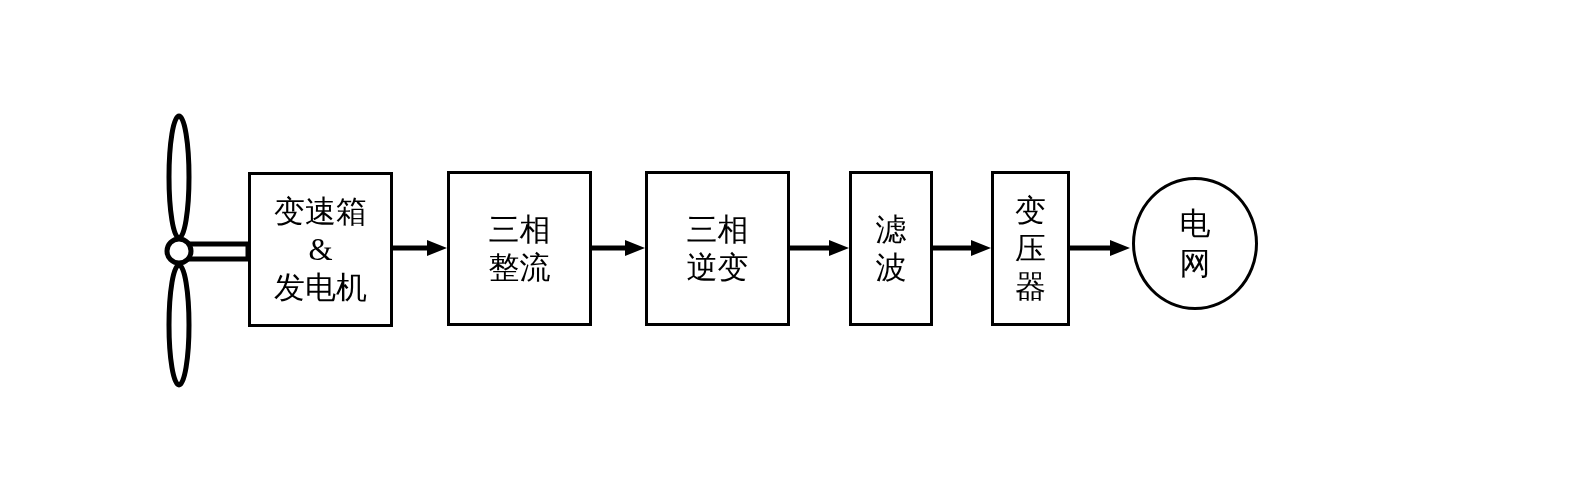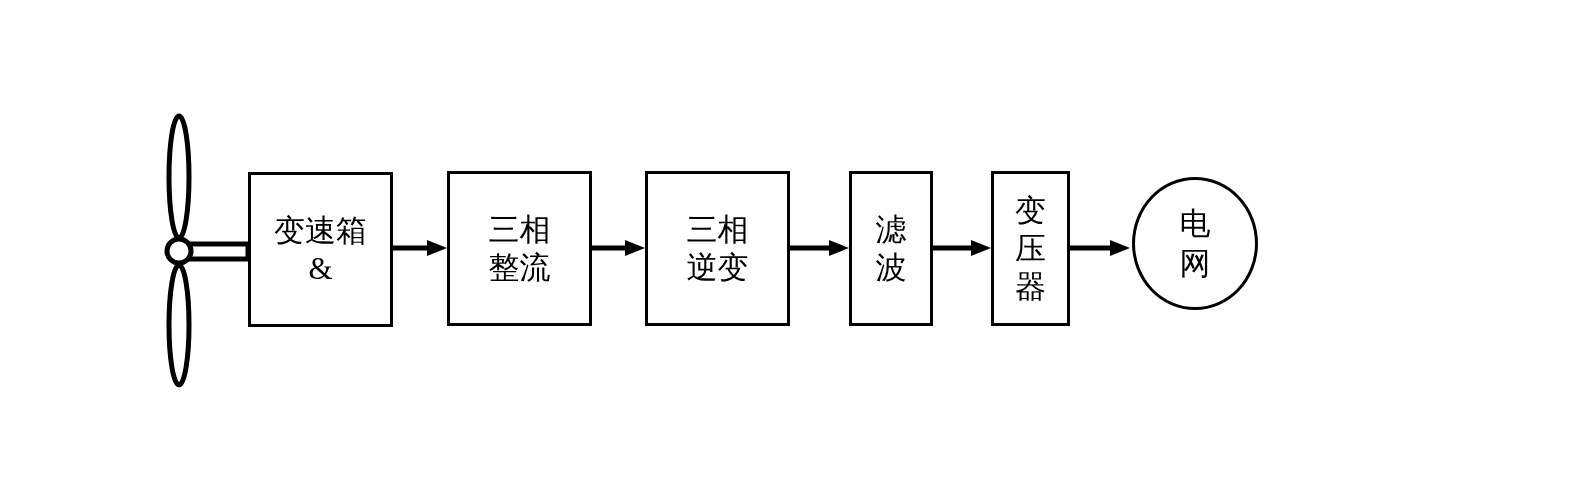--- a/index.html
+++ b/index.html
@@ -84,20 +84,21 @@
     </g>
     <g>
       <line x1="1070" y1="248" x2="1115" y2="248" stroke="#000000" stroke-width="5"></line>
       <polygon points="1130,248 1110,240 1110,256" fill="#000000"></polygon>
     </g>
   </svg>
 
   <div class="node node-1">
     <span class="line">变速箱</span>
     <span class="line">&amp;</span>
+    <span class="line">发电机</span>
   </div>
 
   <div class="node node-2">
     <span class="line">三相</span>
     <span class="line">整流</span>
   </div>
 
   <div class="node node-3">
     <span class="line">三相</span>
     <span class="line">逆变</span>

